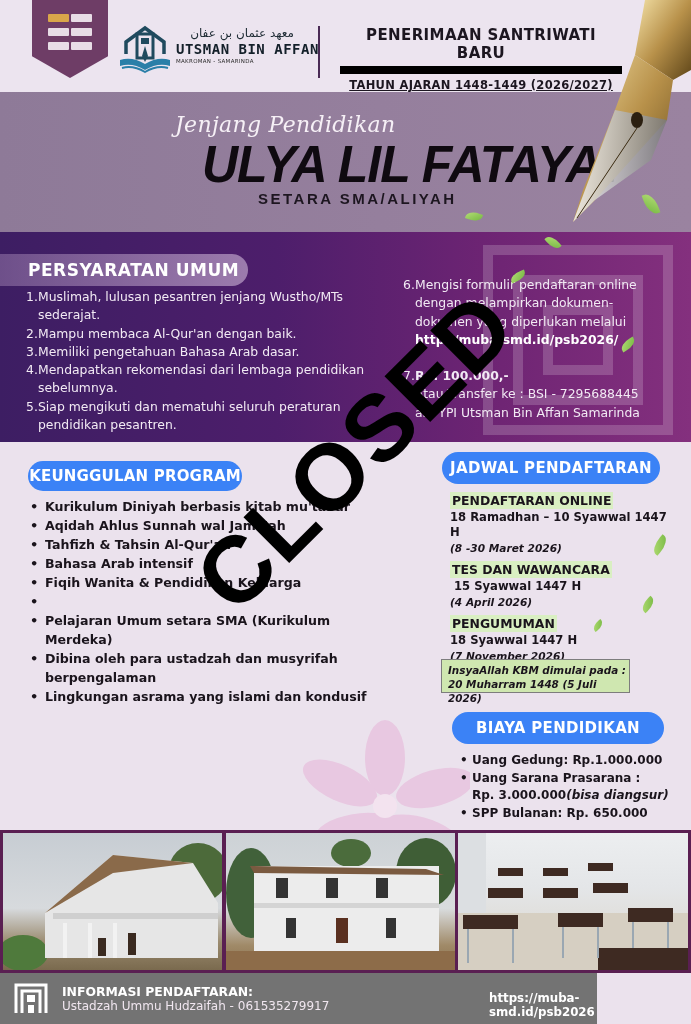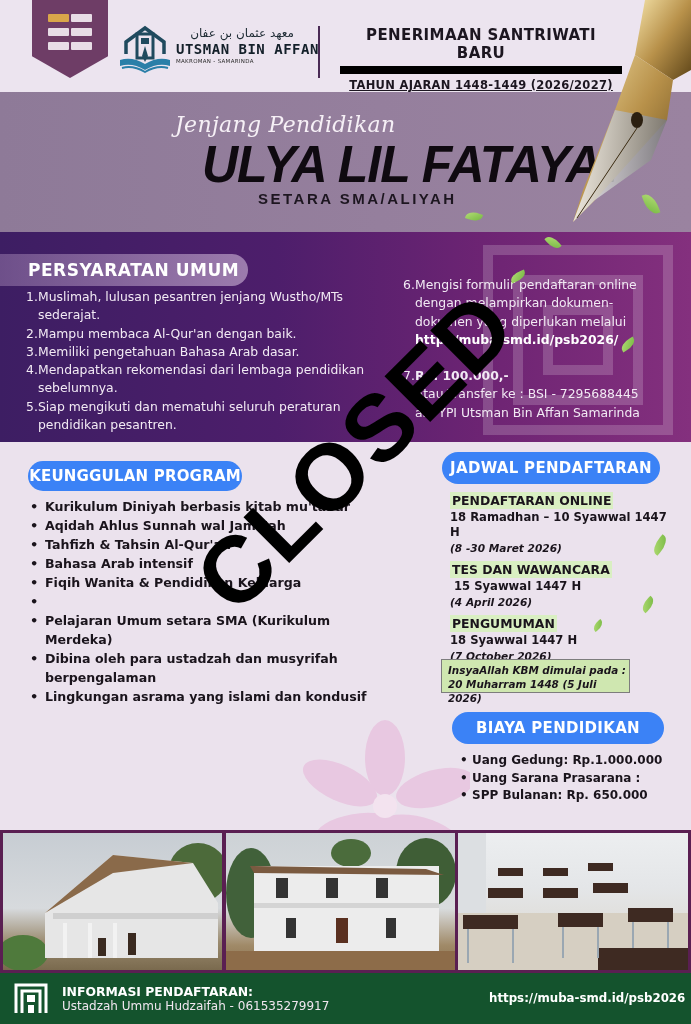--- a/index.html
+++ b/index.html
@@ -95,21 +95,21 @@
   .leaf { position: absolute; width: 16px; height: 9px; background: linear-gradient(135deg, #b9e07a, #6fb43d); border-radius: 80% 0 80% 0; }
 
   
   .photos { position: absolute; left: 0; top: 830px; width: 691px; height: 143px; background: #5a1f52; }
   .photo { position: absolute; top: 3px; height: 137px; overflow: hidden; }
   .photo1 { left: 3px; width: 219px; background: linear-gradient(180deg, #c7cdd3 0%, #d7dadd 55%, #9a8a6e 80%, #7a6a4e 100%); }
   .photo2 { left: 226px; width: 229px; background: linear-gradient(180deg, #cdd2d6 0%, #d9dcde 55%, #a08a68 82%, #8a6f4c 100%); }
   .photo3 { left: 458px; width: 230px; background: linear-gradient(180deg, #eceef0 0%, #e4e6e8 40%, #d9d3c8 100%); }
 
   
-  .footer { position: absolute; left: 0; top: 973px; width: 691px; height: 51px; background: #14532d; color: #fff; }
+  .footer { position: absolute; left: 0; top: 973px; width: 597px; height: 51px; background: #737373; color: #fff; }
   .footer-icon { position: absolute; left: 14px; top: 10px; width: 34px; height: 32px; }
   .footer-label { position: absolute; left: 62px; top: 11px; font-size: 12.4px; font-weight: bold; }
   .footer-contact { position: absolute; left: 62px; top: 26px; font-size: 12px; color: #f0e6ef; }
   .footer-url { position: absolute; left: 489px; top: 18px; font-size: 11.8px; font-weight: bold; }
 
   
   .closed {
     position: absolute; left: 160px; top: 420px;
     font-family: "Liberation Sans", sans-serif; font-weight: bold;
     font-size: 94px; color: #000; letter-spacing: 2px;
@@ -283,21 +283,21 @@
       <div class="ital">(8 -30 Maret 2026)</div>
     </div>
     <div class="blk">
       <div class="hd">TES DAN WAWANCARA</div>
       <div class="ln" style="padding-left:4px">15 Syawwal 1447 H</div>
       <div class="ital">(4 April 2026)</div>
     </div>
     <div class="blk">
       <div class="hd">PENGUMUMAN</div>
       <div class="ln">18 Syawwal 1447 H</div>
-      <div class="ital">(7 October 2026)</div>
+      <div class="ital">(7 November 2026)</div>
     </div>
   </div>
   <div class="kbm">
     <div>InsyaAllah KBM dimulai pada :</div>
     <div>20 Muharram 1448 (5 Juli 2026)</div>
   </div>
 
   <svg class="flower" viewBox="0 0 170 120">
     <g fill="#e8c6e0" opacity="0.9">
       <ellipse cx="85" cy="40" rx="20" ry="38"></ellipse>
@@ -311,20 +311,24 @@
 
   <div class="pill fee-title">BIAYA PENDIDIKAN</div>
   <div class="fee-list">
     <div class="it">
         <span class="b">•</span>
         <span>Uang Gedung: Rp.1.000.000</span>
       </div>
     <div class="it">
         <span class="b">•</span>
         <span>Uang Sarana Prasarana :</span>
+      </div>
+    <div class="it" style="padding-left:12px">
+        <span>Rp. 3.000.000 </span>
+        <em>(bisa diangsur)</em>
       </div>
     <div class="it">
         <span class="b">•</span>
         <span>SPP Bulanan: Rp. 650.000</span>
       </div>
   </div>
 
   <div class="leaf" style="left:466px;top:212px;transform:rotate(20deg)"></div>
   <div class="leaf" style="left:545px;top:238px;transform:rotate(50deg)"></div>
   <div class="leaf" style="left:510px;top:272px;transform:rotate(-20deg)"></div>

